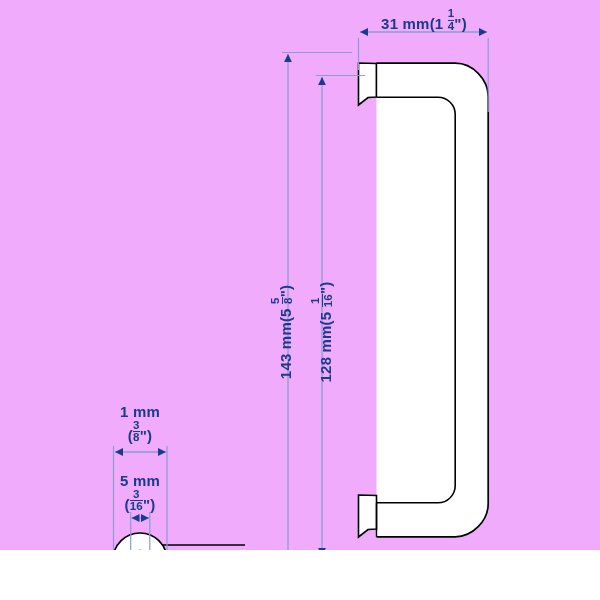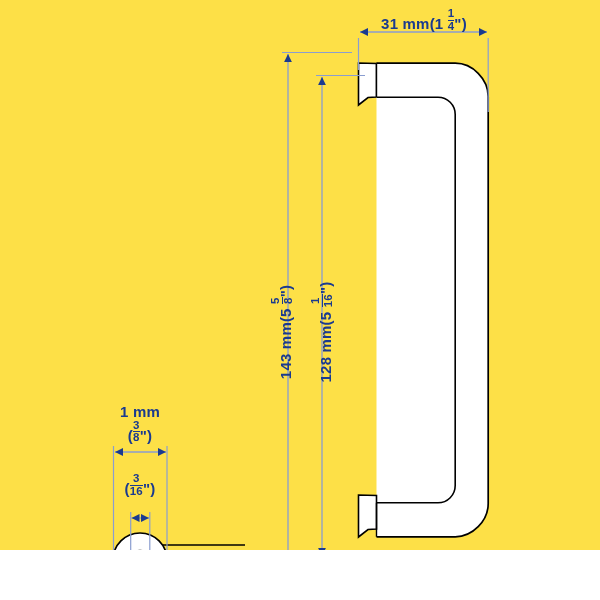--- a/index.html
+++ b/index.html
@@ -7,21 +7,21 @@
     padding: 0;
     background: #ffffff;
   }
   body {
     font-family: "Liberation Sans", sans-serif;
   }
   #canvas {
     position: relative;
     width: 600px;
     height: 550px;
-    background: #fde047;
+    background: #f0abfc;
     overflow: hidden;
   }
   .svg-layer {
     position: absolute;
     left: 0;
     top: 0;
     width: 600px;
     height: 600px;
   }
   .dim-label {
@@ -155,16 +155,17 @@
   <div class="dim-label v lbl-128">
     <span>128 mm</span><span>(5 </span><span class="frac"><span class="num">1</span><span class="den">16</span></span><span>")</span>
   </div>
 
   <div class="dim-label h lbl-9">
     <div>1 mm</div>
     <div><span>(</span><span class="frac"><span class="num">3</span><span class="den">8</span></span><span>")</span></div>
   </div>
 
   <div class="dim-label h lbl-5">
+    <div>5 mm</div>
     <div><span>(</span><span class="frac"><span class="num">3</span><span class="den">16</span></span><span>")</span></div>
   </div>
 
 </div>
 
 </body></html>

